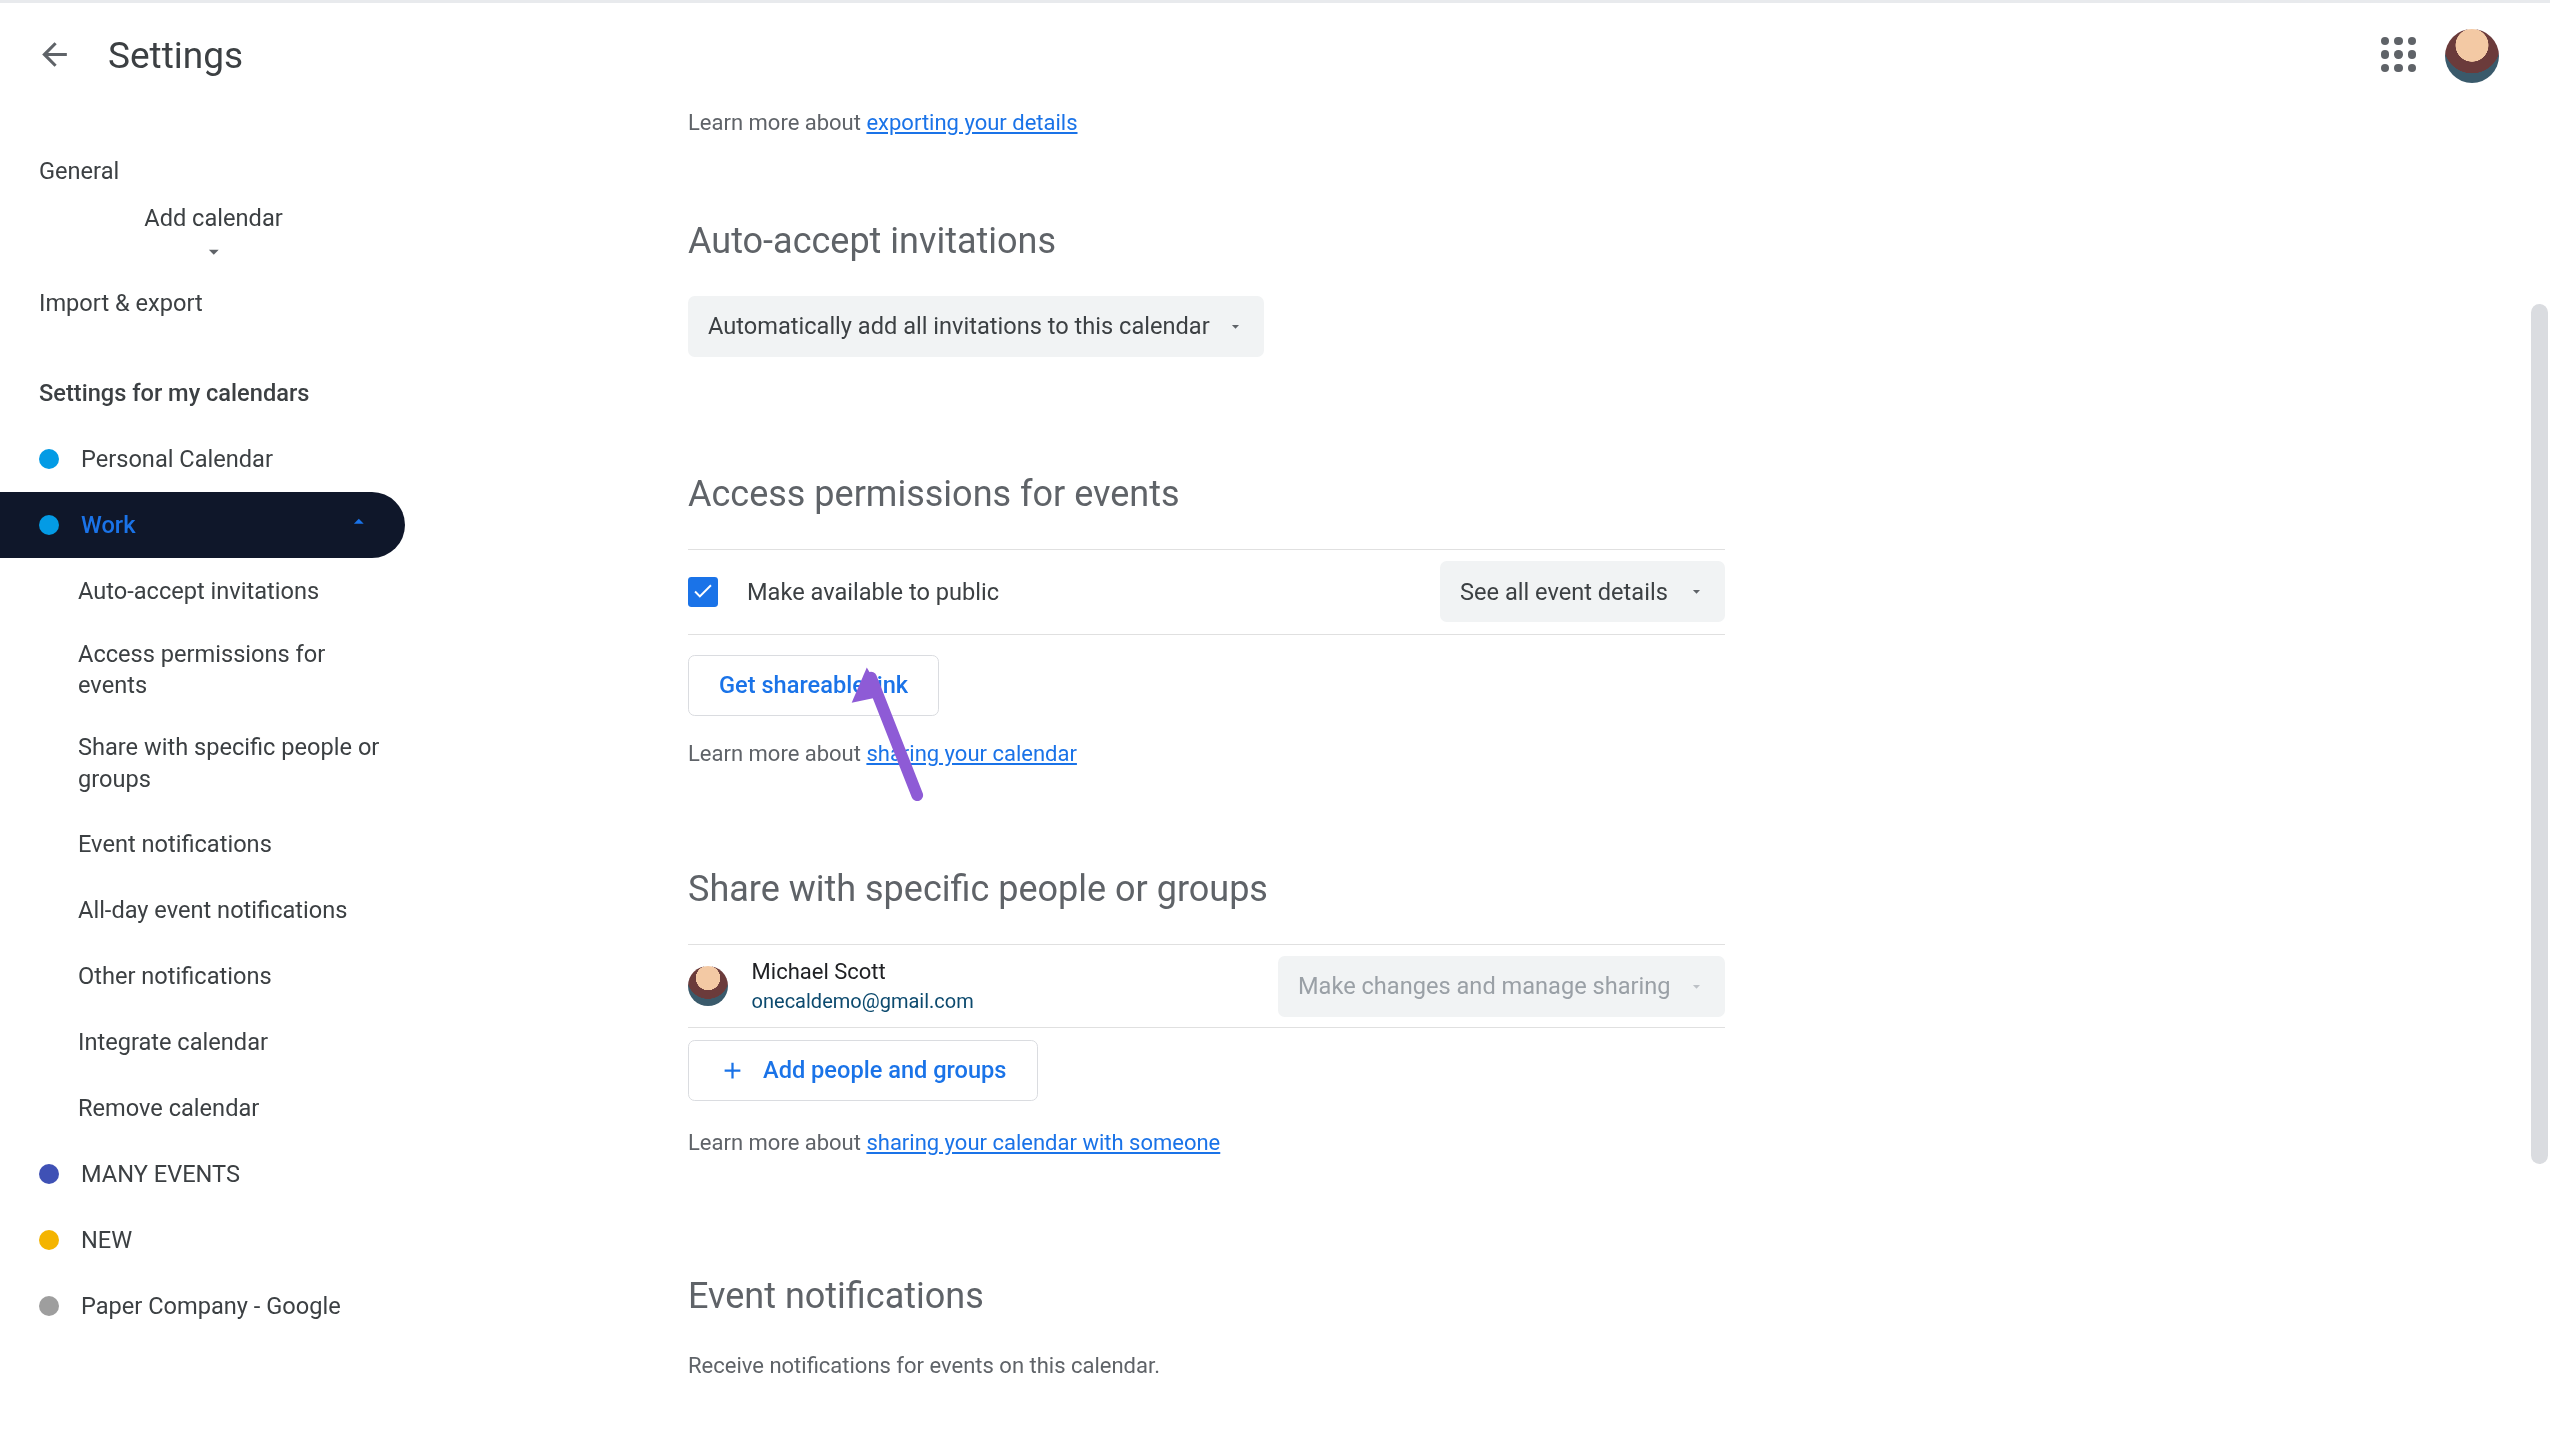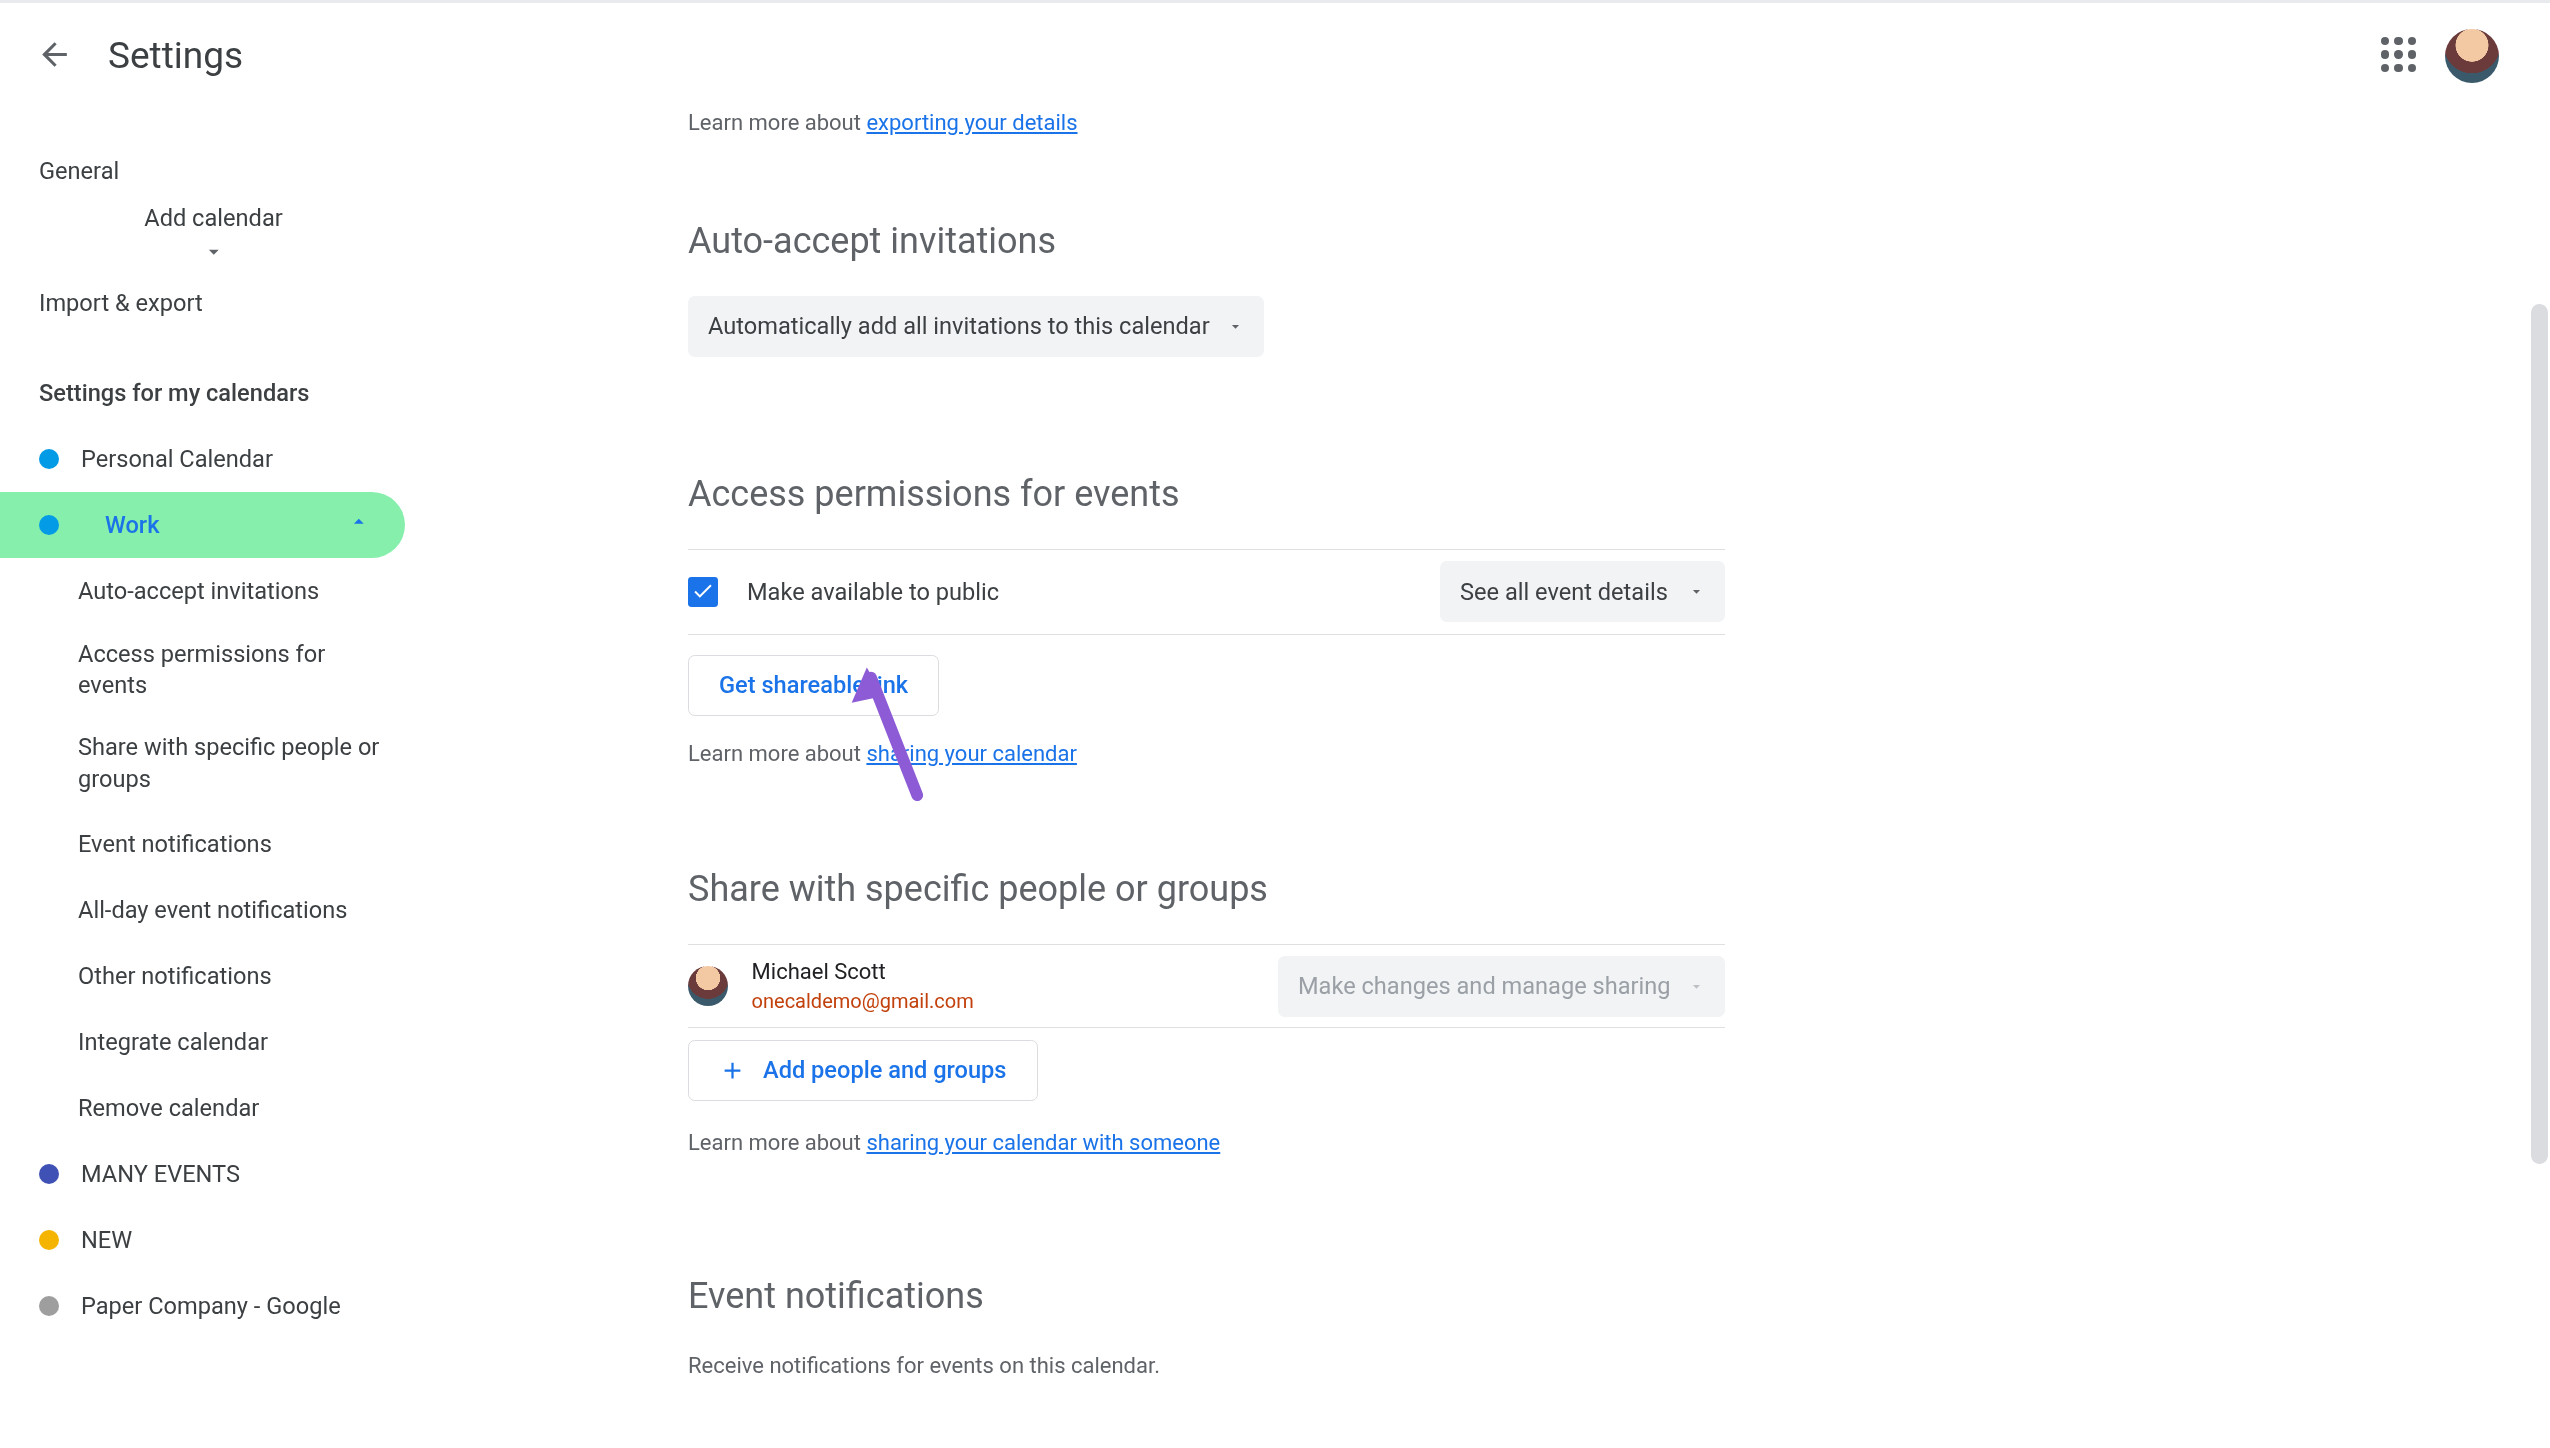--- a/index.html
+++ b/index.html
@@ -101,26 +101,25 @@
     cursor: pointer;
     color: #3c4043;
   }
   .cal-item .dot {
     width: 20px; height: 20px;
     border-radius: 50%;
     margin-right: 22px;
     flex-shrink: 0;
   }
   .cal-item.selected {
-    background: #86efac;
+    background: #0f172a;
     border-radius: 0 40px 40px 0;
     margin-right: 17px;
     font-weight: 500;
     color: #1a73e8;
-    gap: 24px;
   }
   .cal-item.selected .chev { margin-left: auto; }
   .chev svg { width: 23.6px; height: 23.6px; fill: #5f6368; }
   .cal-item.selected .chev svg { fill: #1a73e8; }
   .sub-item {
     height: 66px;
     display: flex;
     align-items: center;
     padding-left: 78px;
     padding-right: 34px;
@@ -229,21 +228,21 @@
     height: 83px;
     border-bottom: 0.8px solid #e0e0e0;
   }
   .share-avatar {
     width: 40px; height: 40px; border-radius: 50%;
     background: radial-gradient(circle at 50% 30%, #f3c9a4 0 35%, #6b3b3b 36% 60%, #3a5a6b 61% 100%);
     flex-shrink: 0;
   }
   .share-text { margin-left: 23.6px; }
   .share-name { font-size: 22px; color: #202124; line-height: 1.2; }
-  .share-email { font-size: 20px; color: #c2410c; line-height: 1.2; margin-top: 3.4px; }
+  .share-email { font-size: 20px; color: #0c4a6e; line-height: 1.2; margin-top: 3.4px; }
   .share-select-wrap { margin-left: auto; }
   .gselect.share { width: 447px; justify-content: space-between; }
 
   
   .arrow-callout {
     position: absolute;
     left: 850px;
     top: 652px;
     width: 84px; height: 152px;
     pointer-events: none;

